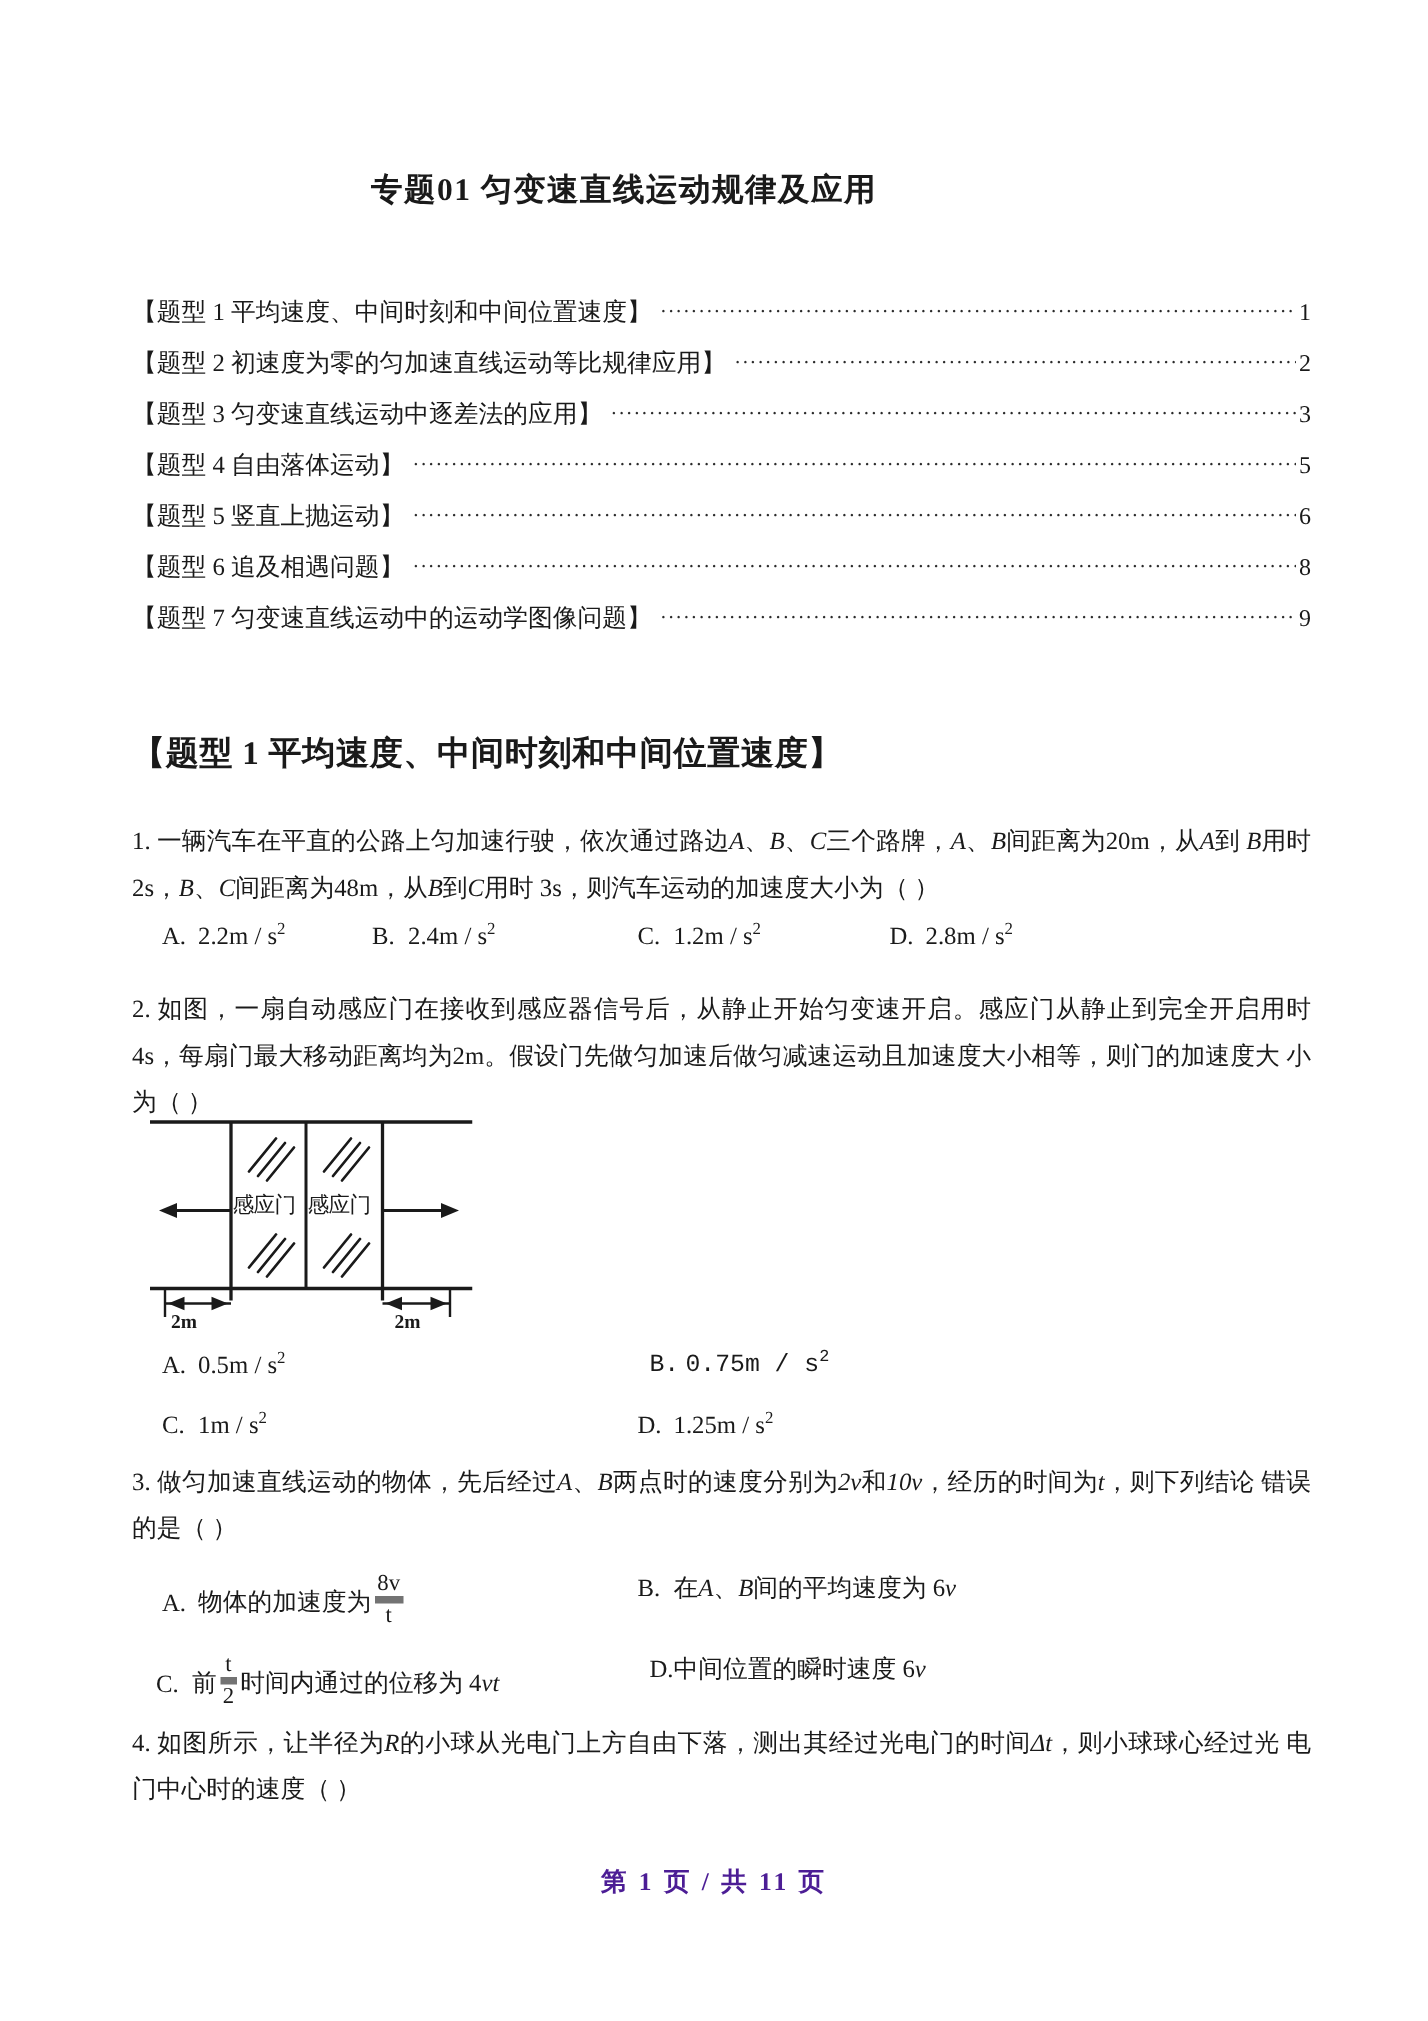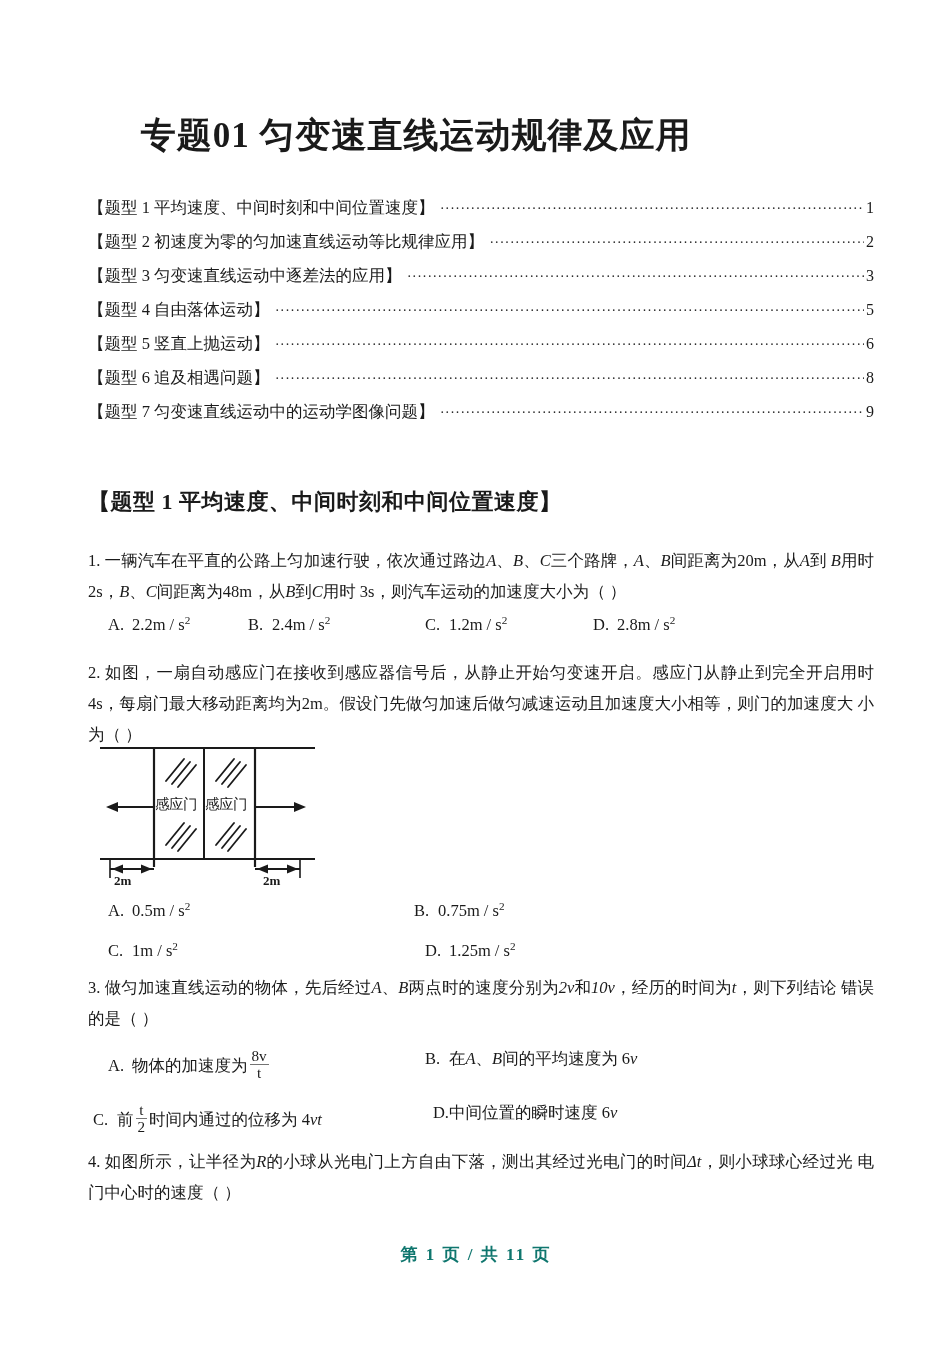--- a/index.html
+++ b/index.html
@@ -21,21 +21,21 @@
     box-sizing: border-box;
   }
 
   
   .doc-title {
     position: absolute;
     left: 0;
     top: 112px;
     width: 832px;
     text-align: center;
-    font-size: 35px;
+    font-size: 21px;
     font-weight: bold;
     letter-spacing: 1px;
     font-family: "Liberation Serif", "DejaVu Serif", serif;
   }
 
   
   .toc {
     position: absolute;
     left: 88px;
     top: 196px;
@@ -108,41 +108,41 @@
 
   
   .frac {
     display: inline-block;
     vertical-align: -0.48em;
     text-align: center;
     font-size: 0.92em;
     line-height: 1.05;
     margin: 0 2px;
   }
-  .frac .num { display: block; padding: 0 2px; border-bottom: 1px solid #737373; }
+  .frac .num { display: block; padding: 0 2px; border-bottom: 5px solid #737373; }
   .frac .den { display: block; padding: 0 2px; }
 
   
   .door-figure {
     position: absolute;
     left: 100px;
     top: 745px;
   }
 
   
   .footer {
     position: absolute;
     left: 0;
     top: 1243px;
     width: 952px;
     text-align: center;
     font-size: 17px;
     font-weight: bold;
     letter-spacing: 2px;
-    color: #0f766e;
+    color: #4c1d95;
   }
 </style>
 </head>
 <body>
 
 <div class="page">
 
   <div class="doc-title">专题01 匀变速直线运动规律及应用</div>
 
   <div class="toc">
@@ -280,21 +280,21 @@
     <div style="position:absolute; left:105px; top:52px; font-size:14.5px; line-height:1; letter-spacing:-0.5px;">感应门</div>
     <div style="position:absolute; left:14px; top:128px; font-size:13px; font-weight:bold;">2m</div>
     <div style="position:absolute; left:163px; top:128px; font-size:13px; font-weight:bold;">2m</div>
   </div>
 
   <div class="qblock" style="top:899px;">
     <div class="opts-row">
       <span class="opt" style="left:20px;font-family:Liberation Serif, serif;">
         <span class="lt">A.</span><span class="unit"><span>0.5m / s</span><sup>2</sup></span>
       </span>
-      <span class="opt" style="left:326px;">
+      <span class="opt" style="left:345px;font-family:Liberation Mono, monospace;">
         <span class="lt">B.</span><span class="unit"><span>0.75m / s</span><sup>2</sup></span>
       </span>
     </div>
     <div class="opts-row" style="margin-top:9px;">
       <span class="opt" style="left:20px;">
         <span class="lt">C.</span><span class="unit"><span>1m / s</span><sup>2</sup></span>
       </span>
       <span class="opt" style="left:337px;">
         <span class="lt">D.</span><span class="unit"><span>1.25m / s</span><sup>2</sup></span>
       </span>
@@ -309,21 +309,21 @@
     </div>
     <div class="opts-row" style="height:46px; margin-top:8px;">
       <span class="opt" style="left:20px; top:6px;">
         <span class="lt">A.</span><span>物体的加速度为</span><span class="frac"><span class="num">8v</span><span class="den">t</span></span>
       </span>
       <span class="opt" style="left:337px; top:6px;">
         <span class="lt">B.</span><span>在</span><i>A</i><span>、</span><i>B</i><span>间的平均速度为 6</span><i>v</i>
       </span>
     </div>
     <div class="opts-row" style="height:46px; margin-top:8px;">
-      <span class="opt" style="left:5px; top:6px;">
+      <span class="opt" style="left:16px; top:6px;">
         <span class="lt">C.</span><span>前</span><span class="frac"><span class="num">t</span><span class="den">2</span></span><span>时间内通过的位移为 4</span><i>vt</i>
       </span>
       <span class="opt" style="left:337px; top:6px;text-align:right;">
         <span class="lt">D.</span><span>中间位置的瞬时速度 6</span><i>v</i>
       </span>
     </div>
   </div>
 
   <div class="qblock" style="top:1146px;">
     <div class="qtext">

